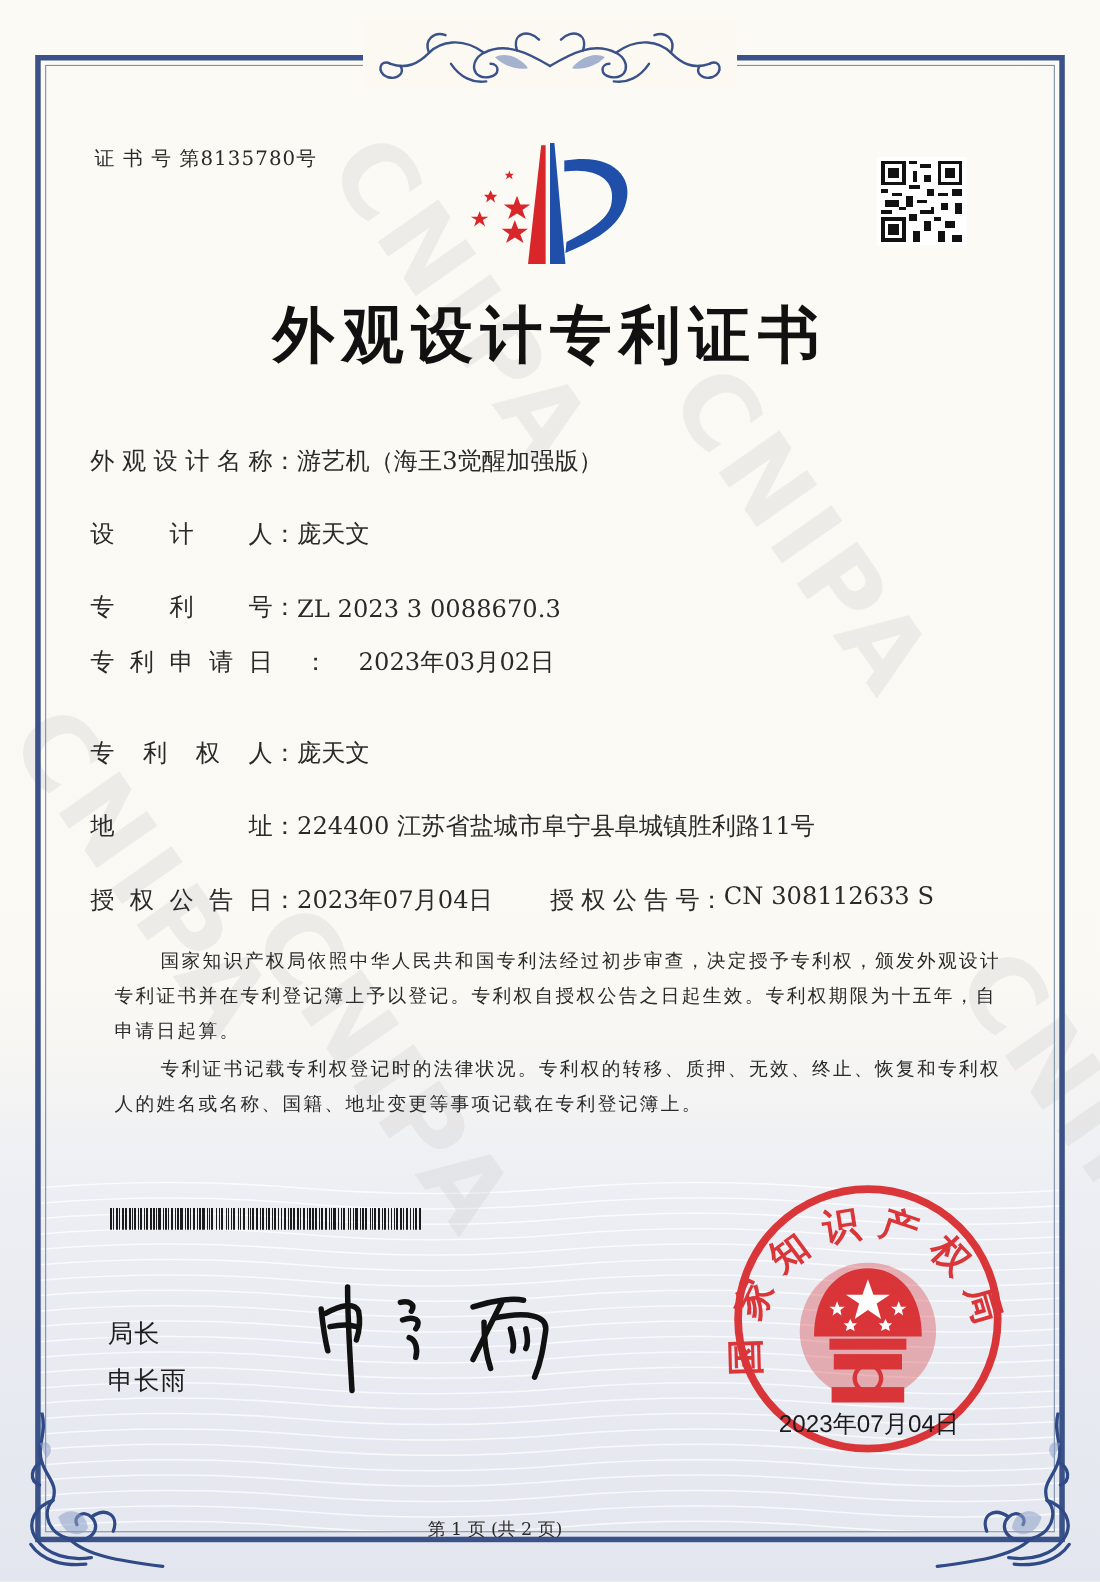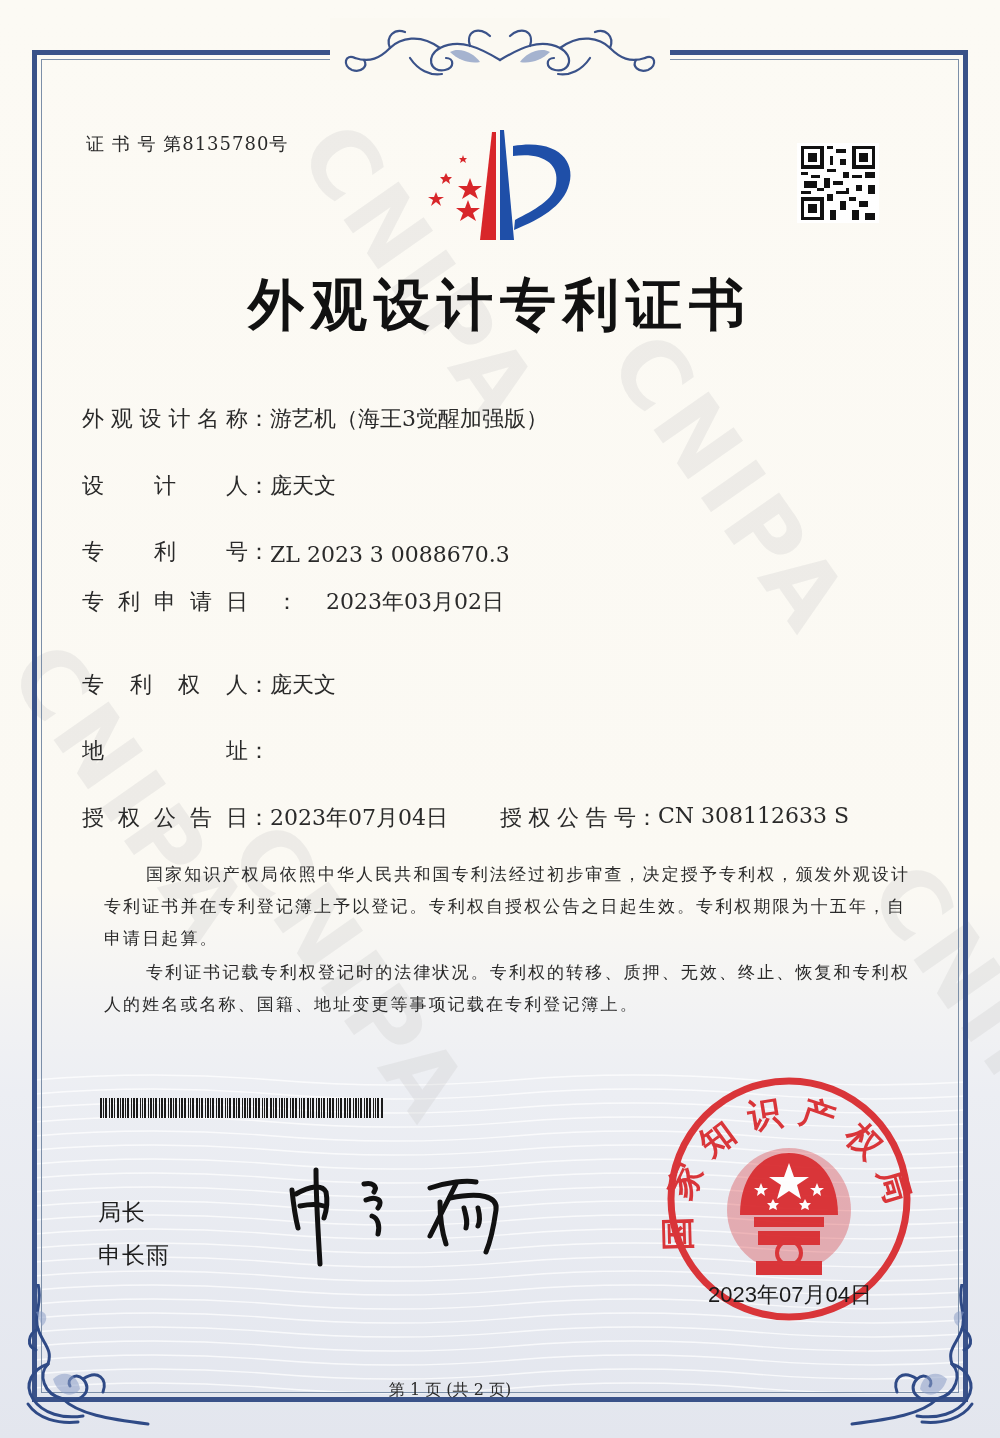--- a/index.html
+++ b/index.html
@@ -234,20 +234,21 @@
     <span class="val">2023年03月02日</span>
   </div>
   <div class="field" style="top:670px;">
     <span class="lbl">专利权人</span>
     <span>：</span>
     <span class="val">庞天文</span>
   </div>
   <div class="field" style="top:736px;">
     <span class="lbl">地址</span>
     <span>：</span>
+    <span class="val">224400 江苏省盐城市阜宁县阜城镇胜利路11号</span>
   </div>
   <div class="field" style="top:803px;">
     <span class="lbl">授权公告日</span>
     <span>：</span>
     <span class="val">2023年07月04日</span>
   </div>
   <div class="field2" style="top:803px;">
     <span class="lbl">授权公告号</span>
     <span>：</span>
     <span class="val">CN 308112633 S</span>

